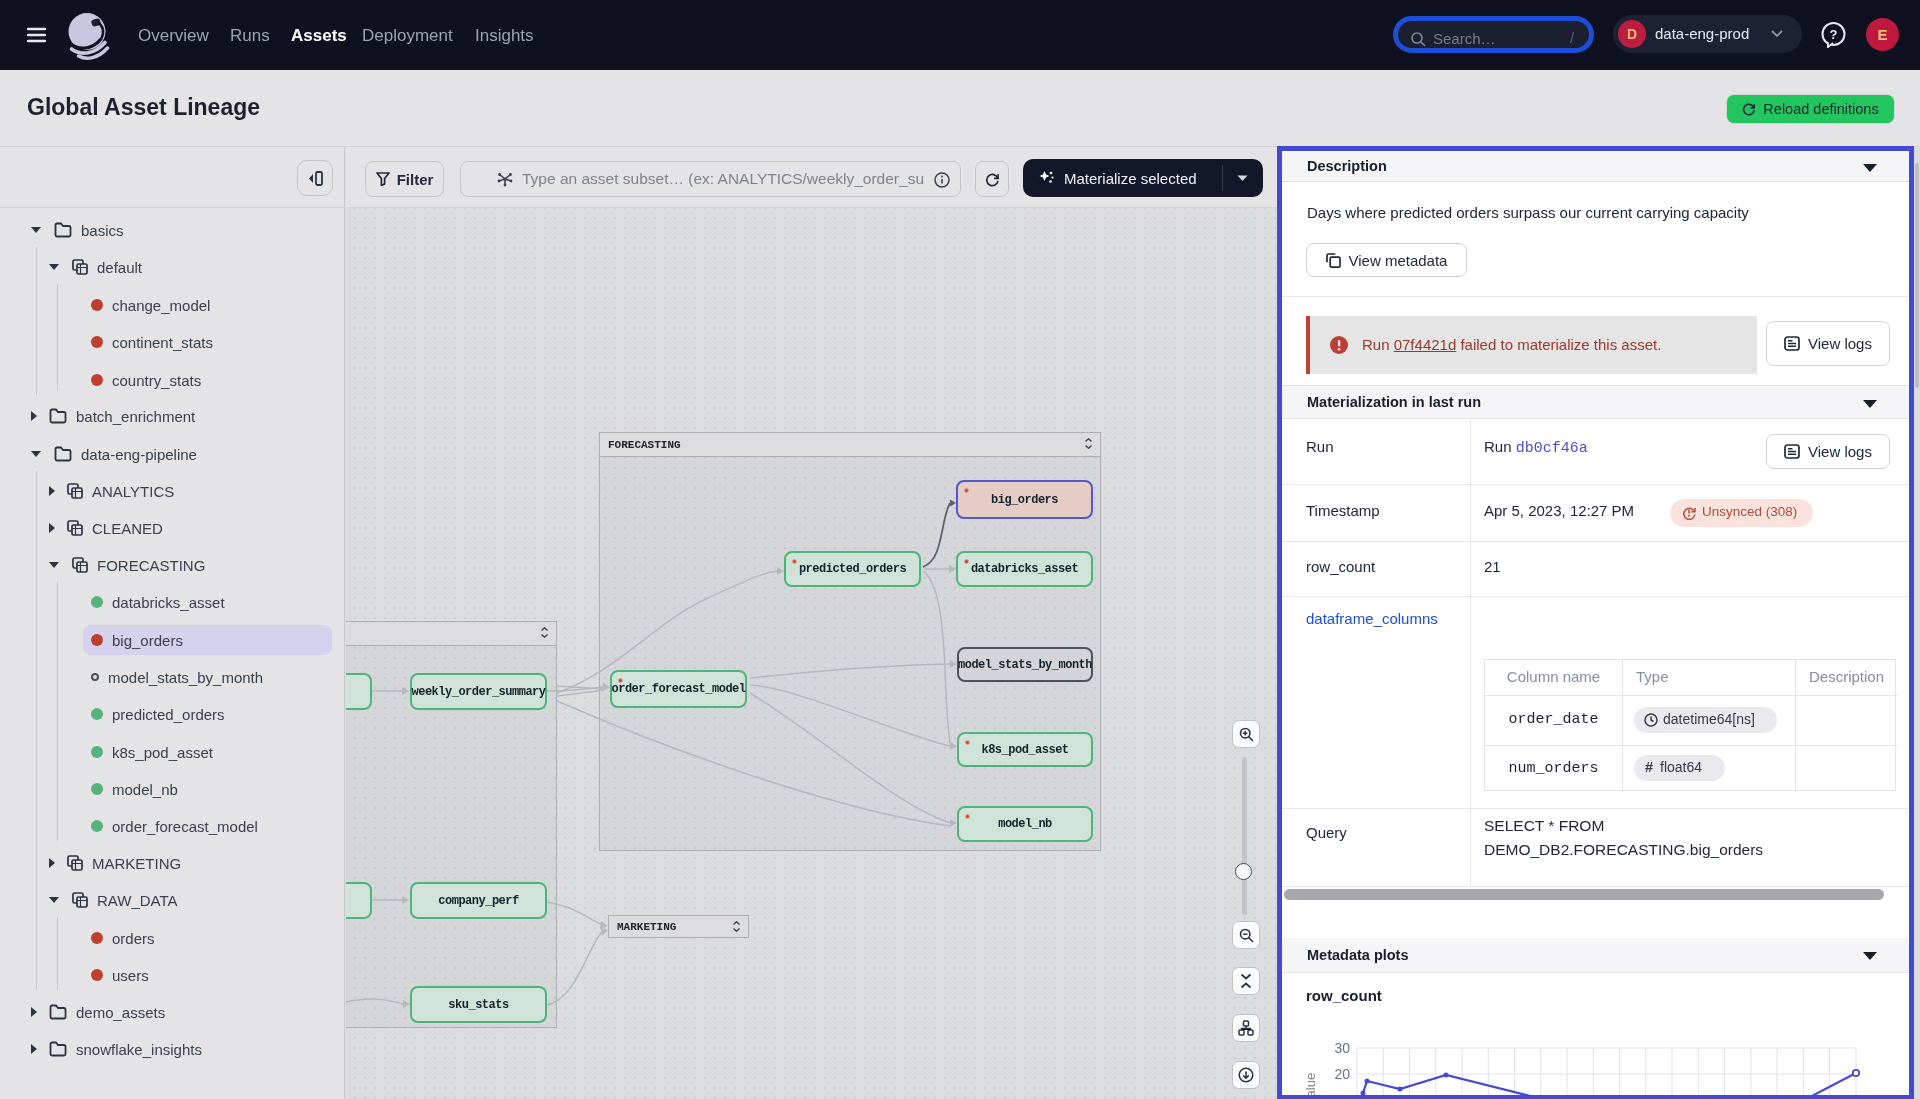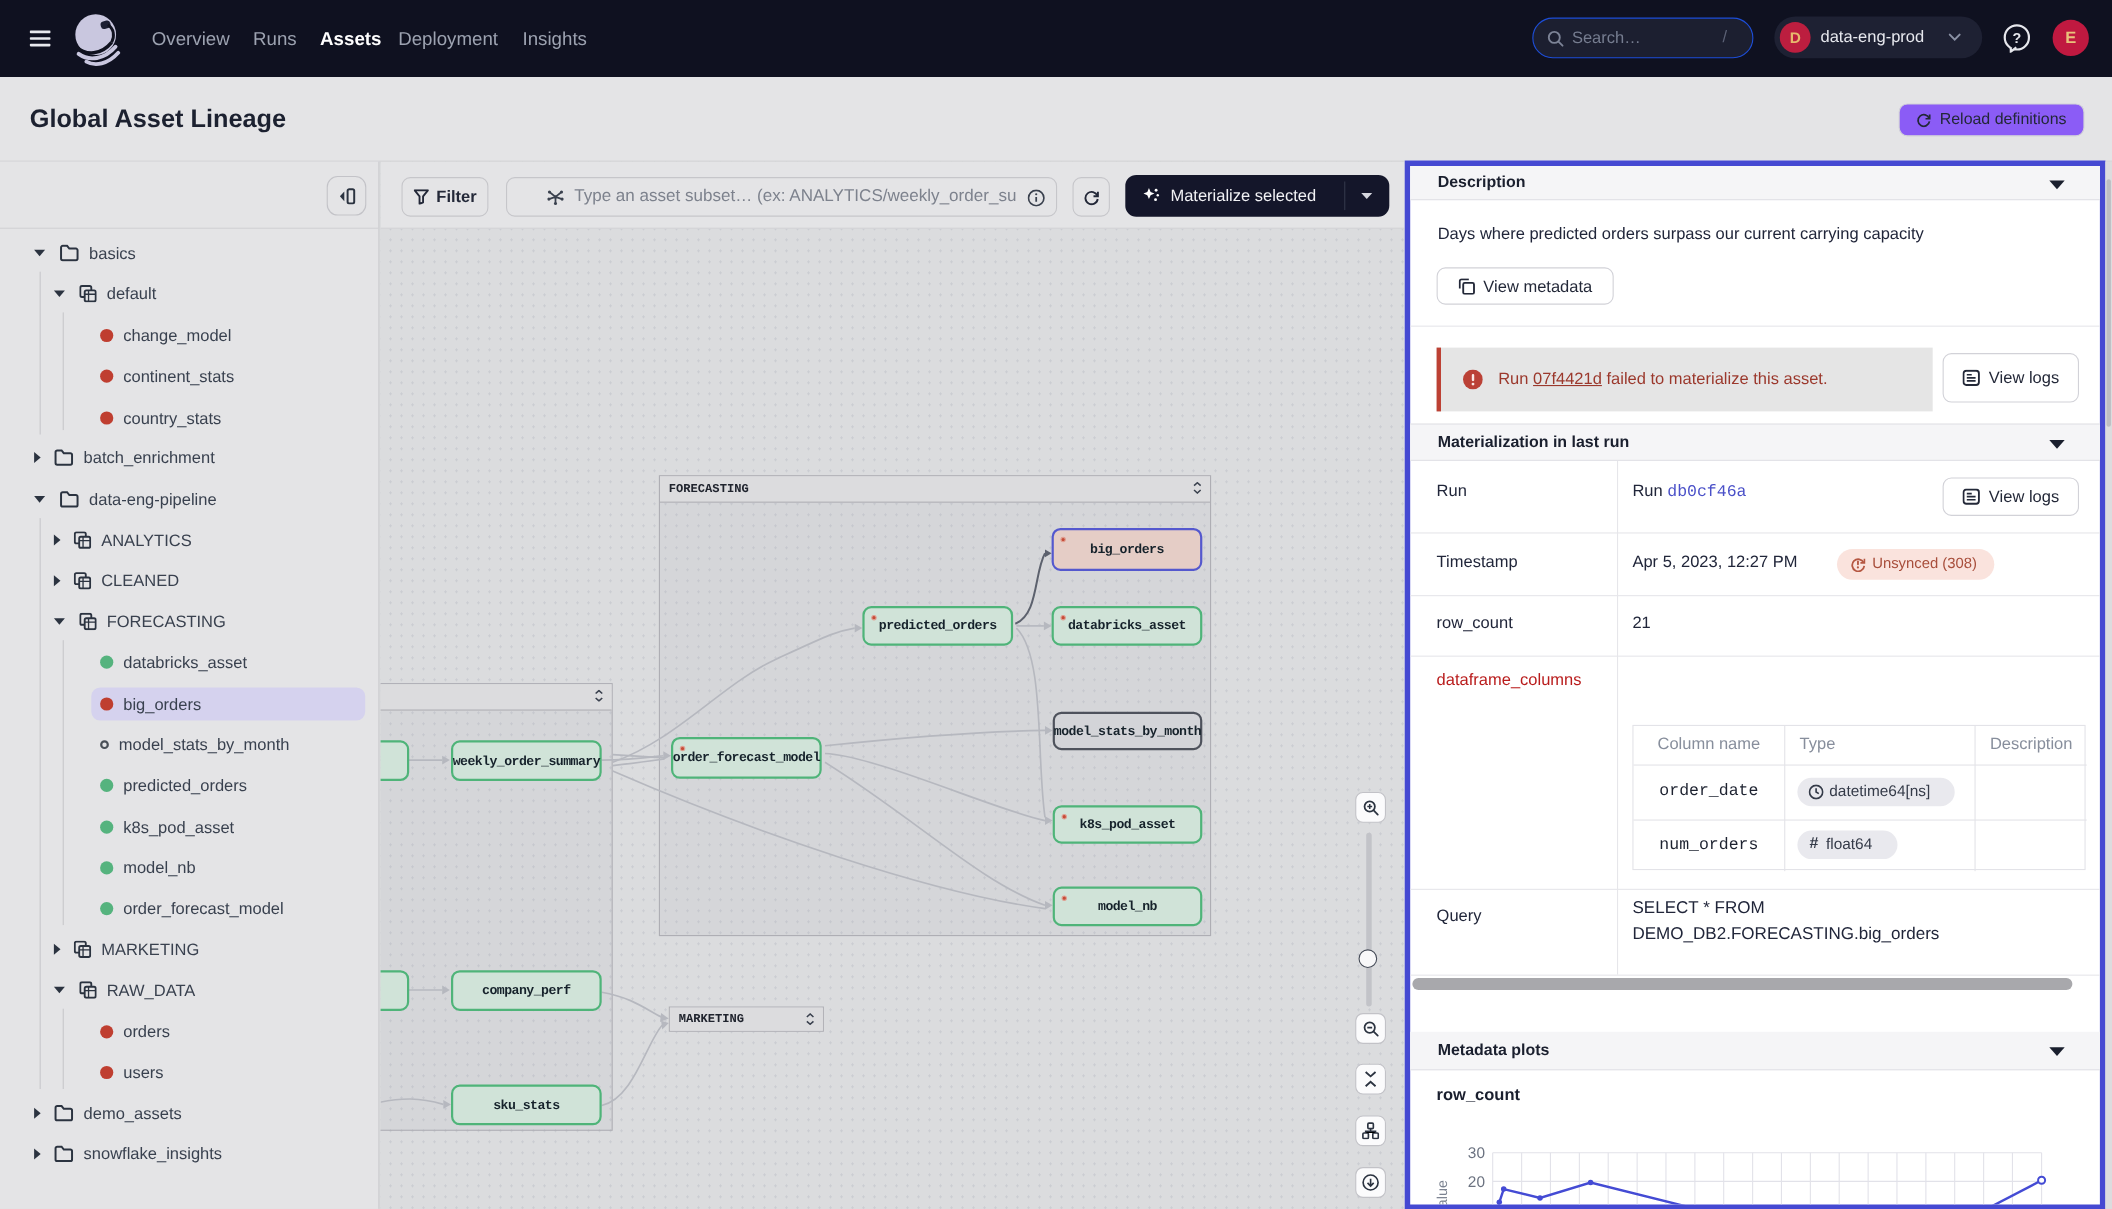--- a/index.html
+++ b/index.html
@@ -76,21 +76,21 @@
       <path d="M 7.5 38 C 17 45 31 43 41 31.5" fill="none" stroke="#c9c7df" stroke-width="3.6" stroke-linecap="round"></path>
       <path d="M 14.5 45 C 22.5 49.5 34 47.5 43.5 37" fill="none" stroke="#c9c7df" stroke-width="3.4" stroke-linecap="round"></path>
     </svg>
   </div>
   <div class="navitem" style="left:138px">Overview</div>
   <div class="navitem" style="left:230px">Runs</div>
   <div class="navitem active" style="left:291px">Assets</div>
   <div class="navitem" style="left:362px">Deployment</div>
   <div class="navitem" style="left:475px">Insights</div>
 
-  <div class="abs" style="left:1393px;top:16px;width:201px;height:37px;border-radius:19px;background:#1c1f30;border:1px solid #1d4ed8">
+  <div class="abs" style="left:1393px;top:16px;width:201px;height:37px;border-radius:19px;background:#1c1f30;border:5px solid #1d4ed8">
     <svg class="abs" style="left:12px;top:10px" width="16" height="16" viewBox="0 0 16 16">
         <circle cx="7" cy="7" r="5" fill="none" stroke="#7c8396" stroke-width="1.7"></circle>
         <line x1="10.8" y1="10.8" x2="14.5" y2="14.5" stroke="#7c8396" stroke-width="1.7" stroke-linecap="round"></line>
       </svg>
     <span class="abs" style="left:35px;top:9px;font-size:15px;color:#767d90">Search…</span>
     <span class="abs" style="left:172px;top:8px;font-size:15px;color:#5b6175">/</span>
   </div>
   <div class="abs" style="left:1613px;top:15px;width:189px;height:38px;border-radius:19px;background:#20233400">
     <div class="abs" style="left:0;top:0;width:189px;height:38px;border-radius:19px;background:#1e2133"></div>
     <div class="abs" style="left:5px;top:5px;width:28px;height:28px;border-radius:50%;background:#bc1e3f;color:#e7b96d;font-weight:bold;font-size:14px;display:flex;align-items:center;justify-content:center">D</div>
@@ -102,21 +102,21 @@
   <svg class="abs" style="left:1820px;top:21px" width="27" height="27" viewBox="0 0 27 27">
     <circle cx="13.5" cy="13" r="11" fill="none" stroke="#e6e7ec" stroke-width="2"></circle>
     <path d="M 8 22 L 8 26 L 13 22" fill="#0f1120" stroke="#e6e7ec" stroke-width="2"></path>
     <text x="13.5" y="18" font-size="13" font-weight="bold" fill="#e6e7ec" text-anchor="middle" font-family="Liberation Sans">?</text>
   </svg>
   <div class="abs" style="left:1866px;top:18px;width:33px;height:33px;border-radius:50%;background:#c01940;color:#e9c27b;font-weight:bold;font-size:15px;display:flex;align-items:center;justify-content:center">E</div>
 </div>
 
 <div id="band">
   <h1 style="top:24px">Global Asset Lineage</h1>
-  <div class="btn abs" style="left:1726px;top:24px;width:169px;height:30px;justify-content:center;background:#8b5cf6;gap:7px">
+  <div class="btn abs" style="left:1726px;top:24px;width:169px;height:30px;justify-content:center;background:#22c55e;gap:7px">
     <svg width="14" height="14" viewBox="0 0 16 16">
         <path d="M 13.5 6.5 A 6 6 0 1 0 13.8 9.5" fill="none" stroke="#232838" stroke-width="1.8"></path>
         <path d="M 14 2.5 L 14 6.8 L 9.7 6.8" fill="none" stroke="#232838" stroke-width="1.8"></path>
       </svg>
     <span style="font-size:14.5px">Reload definitions</span>
   </div>
 </div>
 
 <div id="sidebar">
   <div id="sidetop">
@@ -494,21 +494,21 @@
         <path d="M13 2 L13 5.8 L9.3 5.8" fill="none" stroke="#b55742" stroke-width="1.6"></path>
         <rect x="6.2" y="3.6" width="1.7" height="4.2" rx="0.8" fill="#b55742"></rect>
         <circle cx="7" cy="9.8" r="1" fill="#b55742"></circle>
       </svg>
     <span class="abs" style="left:32px;top:5px;font-size:13.5px;color:#a84e3b">Unsynced (308)</span>
   </div>
 
   <div class="abs" style="left:24px;top:407px;font-size:15px;color:#21263a">row_count</div>
   <div class="abs" style="left:202px;top:407px;font-size:15px;color:#21263a">21</div>
 
-  <div class="abs" style="left:24px;top:459px;font-size:15px;color:#b91c1c">dataframe_columns</div>
+  <div class="abs" style="left:24px;top:459px;font-size:15px;color:#1d4ed8">dataframe_columns</div>
 
   <div class="abs" style="left:202px;top:508px;width:412px;height:132px;border:1px solid #e3e3e8">
     <div class="abs" style="left:137px;top:0;width:1px;height:132px;background:#e3e3e8"></div>
     <div class="abs" style="left:310px;top:0;width:1px;height:132px;background:#e3e3e8"></div>
     <div class="abs" style="left:0;top:35px;width:412px;height:1px;background:#e3e3e8"></div>
     <div class="abs" style="left:0;top:85px;width:412px;height:1px;background:#e3e3e8"></div>
     <div class="abs" style="left:0;top:8px;width:137px;text-align:center;font-size:15px;color:#878e9c">Column name</div>
     <div class="abs" style="left:151px;top:8px;font-size:15px;color:#878e9c">Type</div>
     <div class="abs" style="left:311px;top:8px;width:101px;text-align:center;font-size:15px;color:#878e9c">Description</div>
     <div class="mono abs" style="left:0;top:51px;width:137px;text-align:center;font-size:15px;color:#1d2230">order_date</div>

